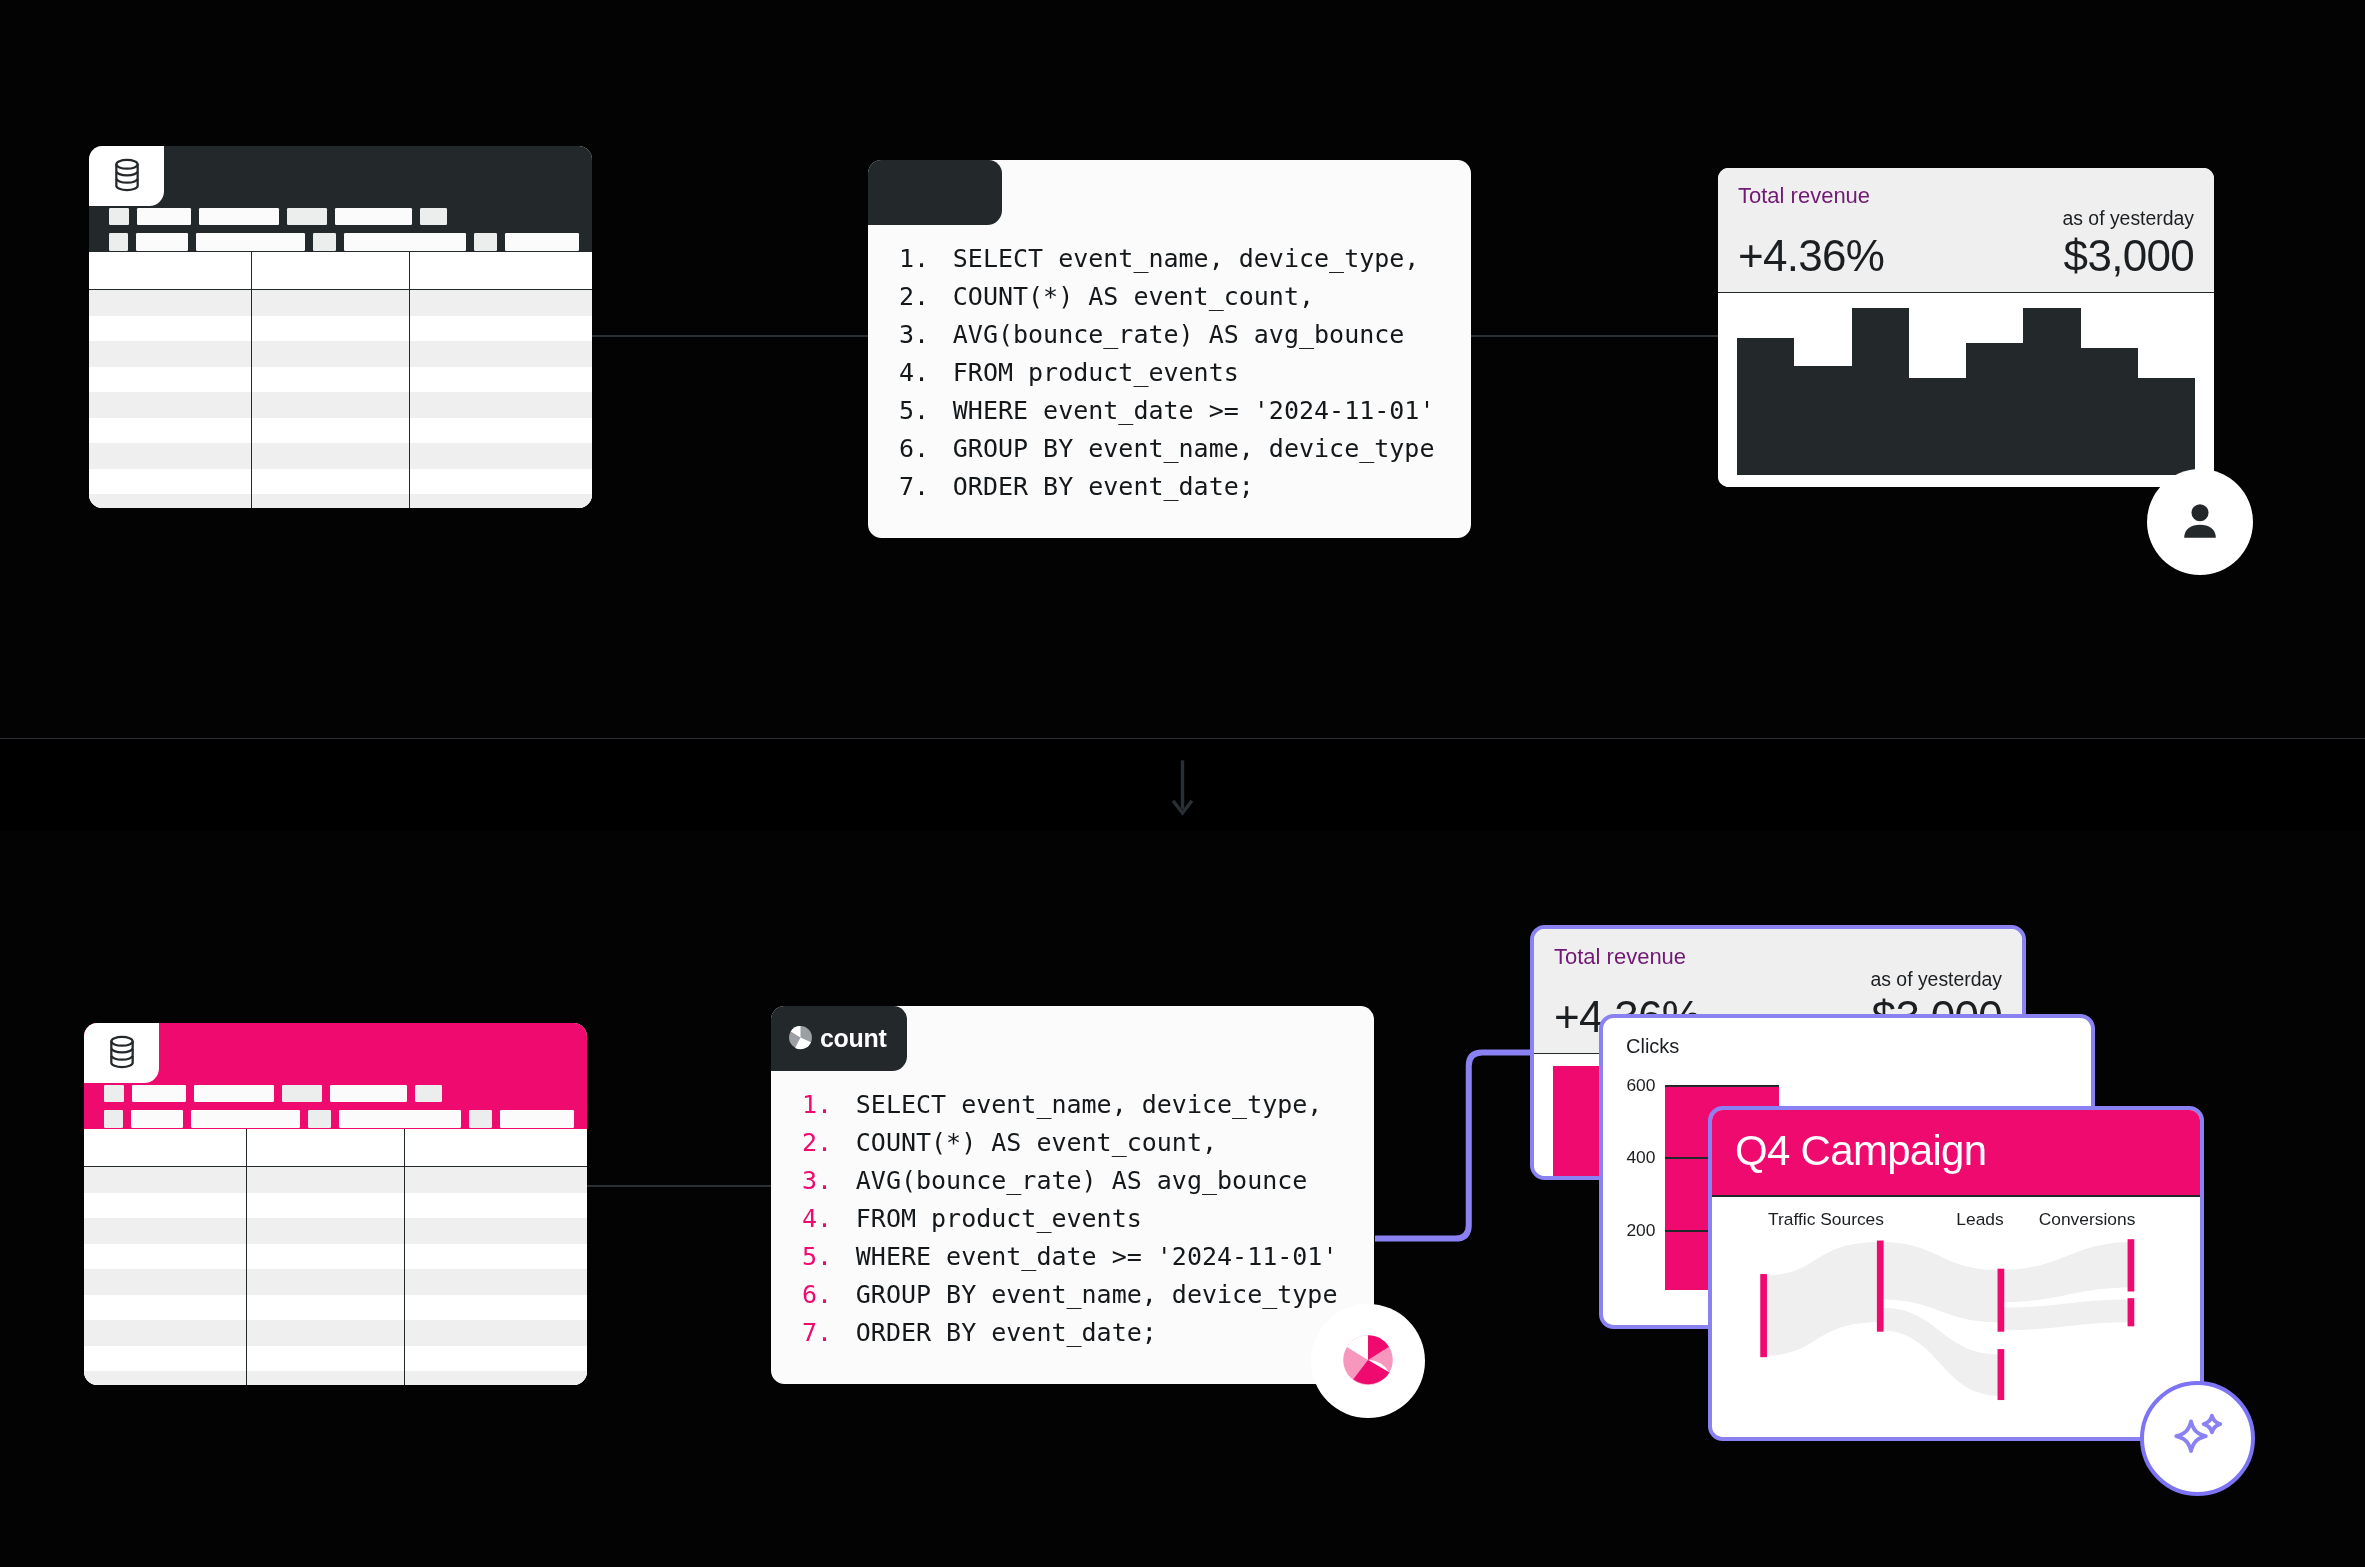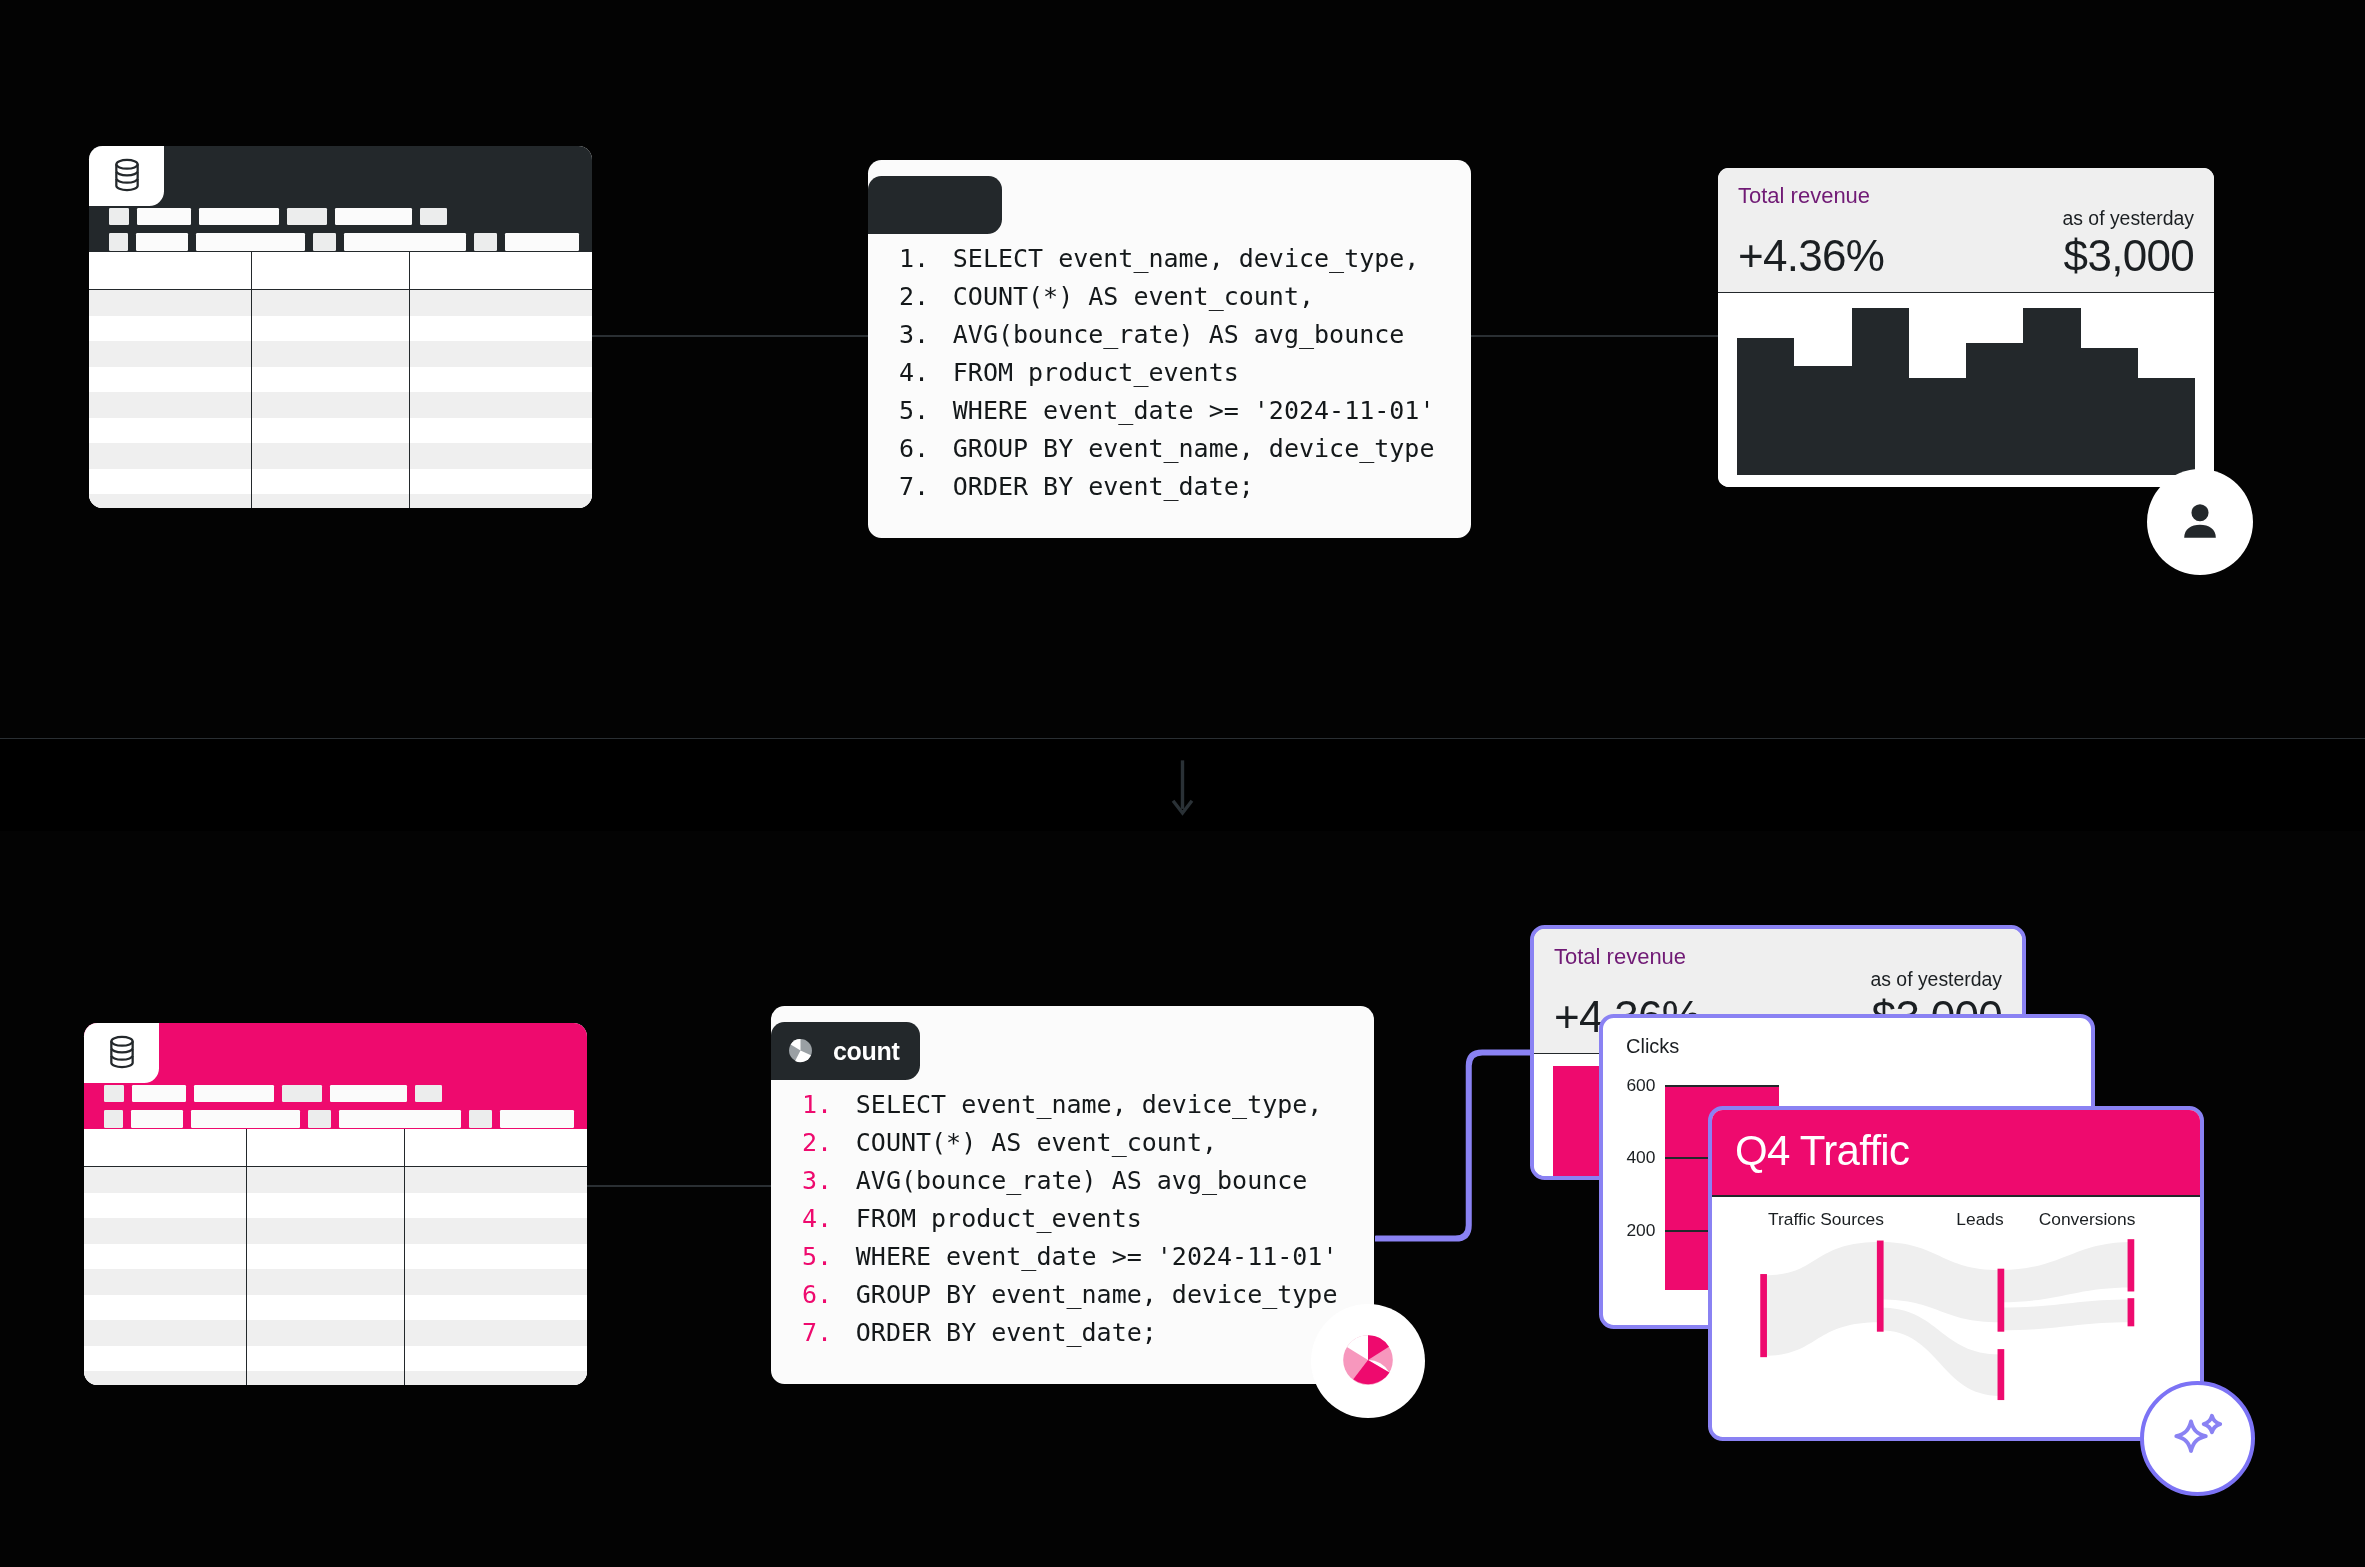--- a/index.html
+++ b/index.html
@@ -50,22 +50,22 @@
   .tb-row { height:25.5px; }
   .tb-row.odd  { background:#efefef; }
   .tb-row.even { background:#ffffff; }
   .tb-cols { position:absolute; inset:0; display:flex; pointer-events:none; }
   .tb-col { height:100%; border-right:1.3px solid #23282b; }
   .tb-col:last-child { border-right:none; }
 
   
   .code-card { width:603px; border-radius:13.4px; background:#fbfbfb; }
   .code-tab {
-    position:absolute; left:0; top:16px; height:58px; background:#23282b;
-    border-radius:13.4px 13.4px 14.8px 0; display:flex; align-items:center; gap:19px;
+    position:absolute; left:0; top:0; height:65px; background:#23282b;
+    border-radius:13.4px 13.4px 14.8px 0; display:flex; align-items:center; gap:6px;
     padding:0 19px;
   }
   .code-tab.plain { width:134px; }
   .code-tab.brand { width:auto; min-width:0; padding:0 20px 0 16px; }
   .code-tab-label { color:#fff; font-size:25px; font-weight:700; letter-spacing:-0.3px; }
   .code-lines { padding:80px 0 32px 0; }
   .code-line {
     display:flex; gap:14.8px; font-family:"DejaVu Sans Mono", monospace;
     font-size:25px; line-height:1.52; color:#14181a; padding-left:31px; white-space:pre;
   }
@@ -410,21 +410,21 @@
       <div class="cbar" style="top:14.8px; height:205px;"></div>
       <div class="gridline" style="top:14.8px"></div>
       <div class="gridline" style="top:87px"></div>
       <div class="gridline" style="top:160px"></div>
 
     </div>
   </div>
 
   <div class="stack-card" style="left:1708px; top:1106px; width:496px; height:335px;">
     <div class="q4-head">
-      <div class="q4-title">Q4 Traffic</div>
+      <div class="q4-title">Q4 Campaign</div>
     </div>
     <div class="q4-body">
       <div class="sankey-labels">
         <span class="sankey-label" style="left:114px">Traffic Sources</span>
         <span class="sankey-label" style="left:268px">Leads</span>
         <span class="sankey-label" style="left:375px">Conversions</span>
       </div>
       <svg width="496" height="184" viewBox="0 0 740 274" style="display:block">
 
         <path d="M78 60 C160 60 150 10 250 10 L250 130 C150 130 160 180 78 180 Z" fill="#efefef"></path>

